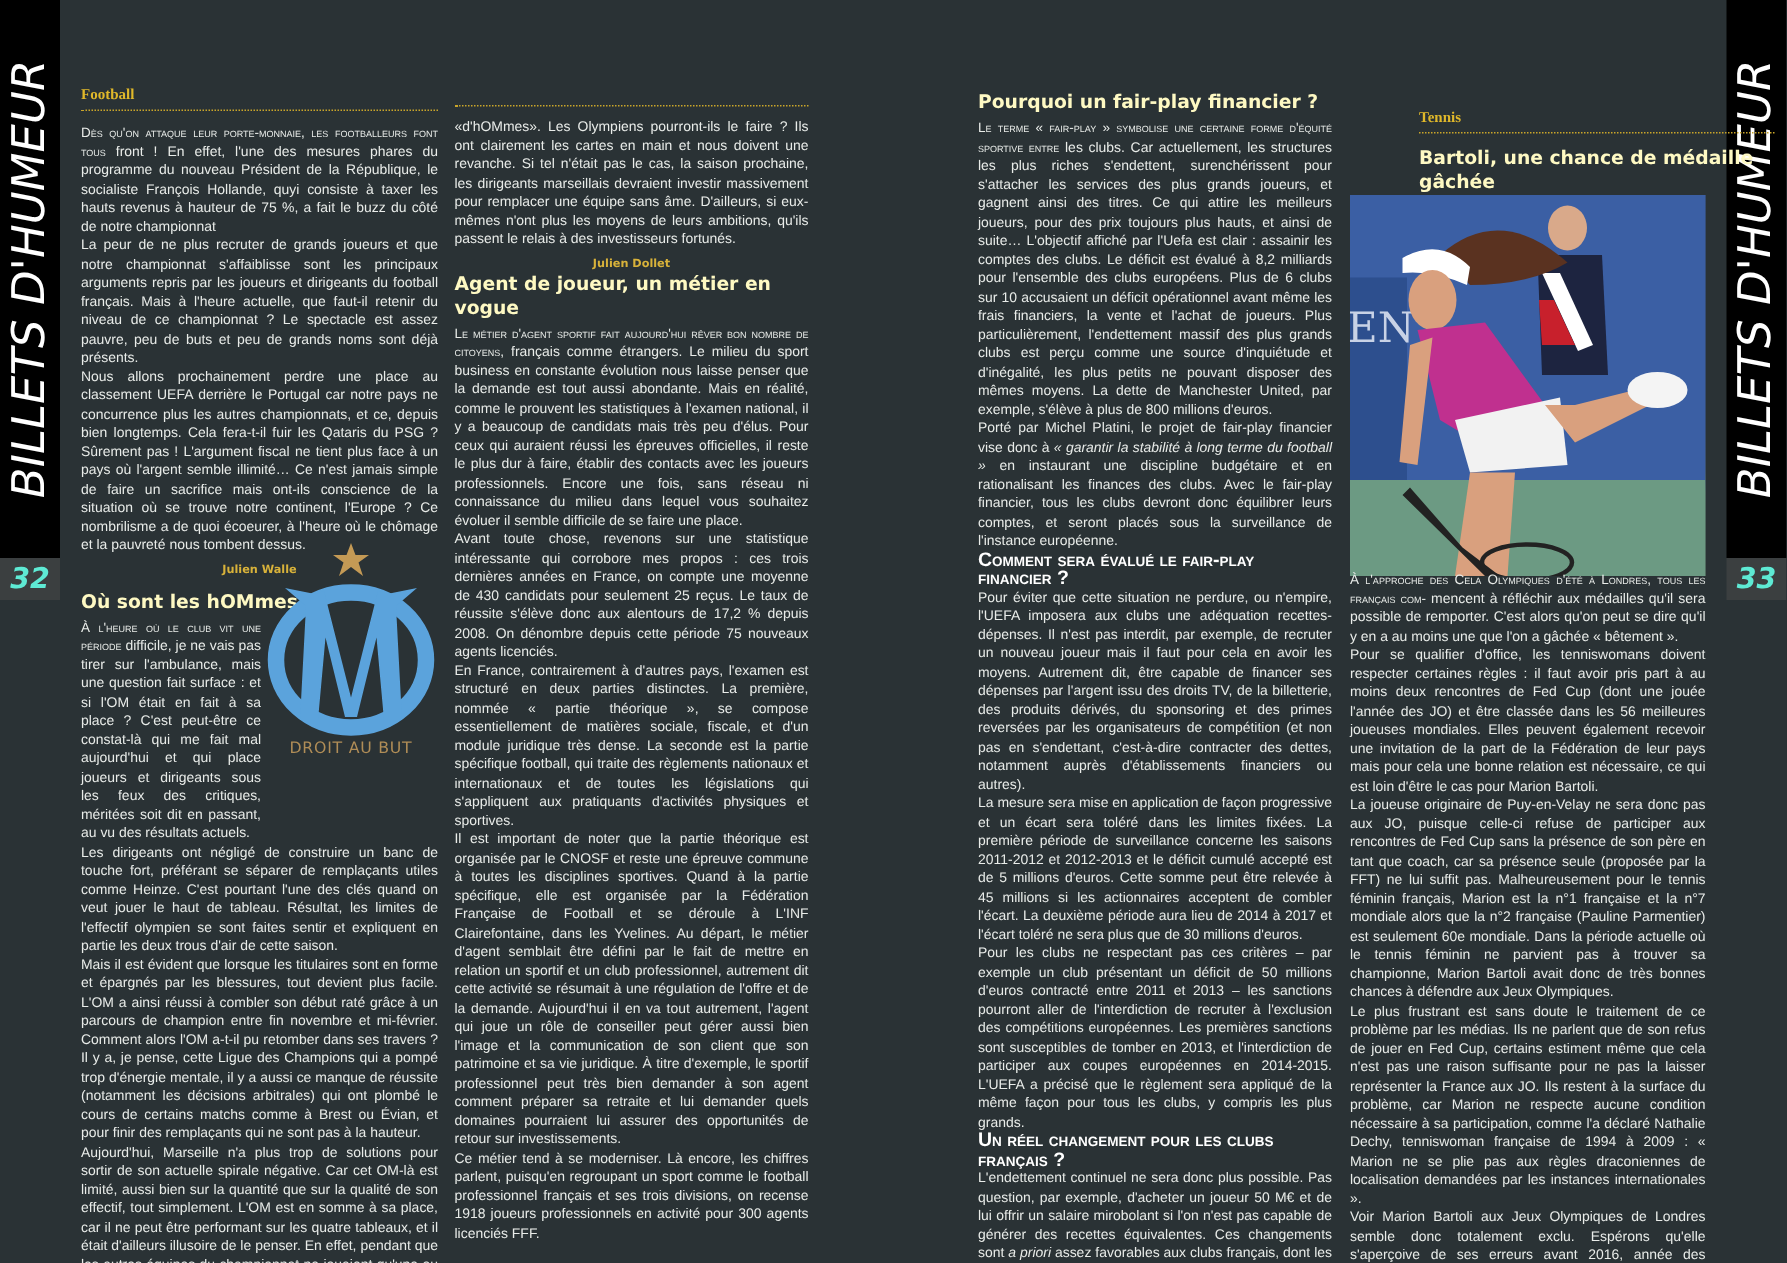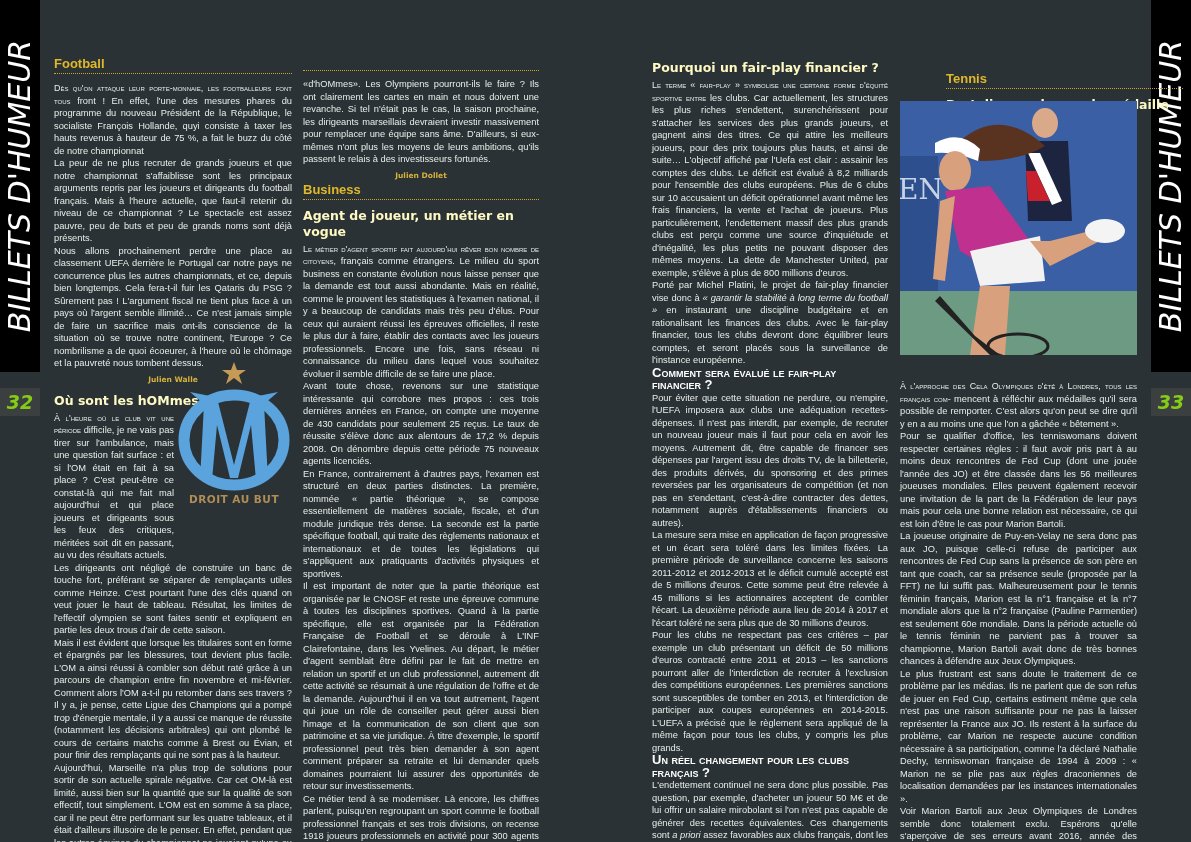--- a/index.html
+++ b/index.html
@@ -13,56 +13,56 @@
   .side-band.left { left: 0; }
   .side-band.right { left: 1151px; }
   .side-title {
     position: absolute; left: 0; top: 0; width: 372px; height: 40px;
     transform-origin: 0 0; transform: translate(0, 372px) rotate(-90deg);
     color: #fff; font-family: "DejaVu Sans", sans-serif; font-style: italic;
     font-size: 30px; line-height: 40px; text-align: center; letter-spacing: 0px;
     white-space: nowrap; font-weight: normal;
   }
   .page-num {
-    position: absolute; top: 388px; width: 40px; height: 28px; background: #3b3f40;
-    color: #84cc16; font-style: italic; font-weight: bold; font-size: 19px; line-height: 28px; text-align: center;
+    position: absolute; top: 372px; width: 40px; height: 28px; background: #3b3f40;
+    color: #5eead4; font-style: italic; font-weight: bold; font-size: 19px; line-height: 28px; text-align: center;
     font-family: "DejaVu Sans", sans-serif;
   }
   .page-num.left { left: 0; }
   .page-num.right { left: 1151px; }
 
   
   .col { position: absolute; font-family: "Liberation Sans", sans-serif; font-size: 9.3px; line-height: 12.5px; color: #e9ece9; text-align: justify; }
   .col p { margin: 0; text-indent: 0; hyphens: auto; }
   .col p.lead .sc { font-variant: small-caps; font-size: 9px; }
   .section-label {
-    font-family: Liberation Sans, sans-serif; font-weight: bold; color: #e0b82a; font-size: 13px; line-height: 14px;
+    font-family: Liberation Serif, serif; font-weight: bold; color: #e0b82a; font-size: 10px; line-height: 14px;
     border-bottom: 1.5px dotted #c9a52a; padding-bottom: 2px; margin-bottom: 8px;
   }
   .headline {
     font-family: "DejaVu Sans", sans-serif; font-weight: bold; color: #fef9c3; font-size: 12.5px; line-height: 16px;
     margin-bottom: 3px; text-align: left;
   }
   .byline {
     font-family: "DejaVu Sans", sans-serif; font-weight: bold; color: #d8b23a; font-size: 7.5px;
     text-align: center; margin-top: 4px; line-height: 11px;
   }
   .subhead { font-variant: small-caps; font-weight: bold; color: #fff; font-size: 13px; text-align: left; }
   .dotted-rule { border-bottom: 1.5px dotted #c9a52a; }
 
   
   .om-logo { position: absolute; left: 176px; top: 355px; width: 116px; height: 150px; }
   .om-caption {
     position: absolute; left: 176px; top: 493px; width: 116px; text-align: center;
-    font-family: "DejaVu Sans", sans-serif; font-weight: bold; color: #b08d57; font-size: 10.5px; letter-spacing: 0.5px;
+    font-family: "DejaVu Sans", sans-serif; font-weight: normal; color: #b08d57; font-size: 10.5px; letter-spacing: 0.5px;
   }
 
   
   .photo {
-    position: absolute; left: 900px; top: 101px; width: 237px; height: 254px; overflow: hidden;
+    position: absolute; left: 900px; top: 130px; width: 237px; height: 254px; overflow: hidden;
     background: linear-gradient(180deg, #3f63a8 0%, #3d5e9e 60%, #4b6a9a 72%, #6f9a86 78%, #6d977f 100%);
   }
 </style>
 </head>
 <body>
 
 <div class="spread">
 
   <div class="side-band left">
     <div class="side-title">BILLETS D'HUMEUR</div>
@@ -93,21 +93,20 @@
     <ellipse cx="58" cy="80" rx="50" ry="45" fill="none" stroke="#5ba3dc" stroke-width="11"></ellipse>
     <path d="M14,32 L34,36 L40,34 L58,105 L76,34 L82,36 L102,32 L88,44 L92,120 L80,120 L75,65 L62,118 L54,118 L41,65 L36,120 L24,120 L28,44 Z" fill="#5ba3dc"></path>
   </svg>
   <div class="om-caption">DROIT AU BUT</div>
 
   <div class="col" style="left:303px; top:57px; width:236px;">
     <div class="dotted-rule" style="margin-bottom:7px; height:14px;"></div>
     <p>«d'hOMmes». Les Olympiens pourront-ils le faire ? Ils ont clairement les cartes en main et nous doivent une revanche. Si tel n'était pas le cas, la saison prochaine, les dirigeants marseillais devraient investir massivement pour remplacer une équipe sans âme. D'ailleurs, si eux-mêmes n'ont plus les moyens de leurs ambitions, qu'ils passent le relais à des investisseurs fortunés.</p>
     <div class="byline">Julien Dollet</div>
 
-    <div class="section-label" style="margin-top:2px;">Business</div>
     <div class="headline">Agent de joueur, un métier en vogue</div>
     <p class="lead"><span class="sc">Le métier d'agent sportif fait aujourd'hui rêver bon nombre de citoyens,</span> <span>français comme étrangers. Le milieu du sport business en constante évolution nous laisse penser que la demande est tout aussi abondante. Mais en réalité, comme le prouvent les statistiques à l'examen national, il y a beaucoup de candidats mais très peu d'élus. Pour ceux qui auraient réussi les épreuves officielles, il reste le plus dur à faire, établir des contacts avec les joueurs professionnels. Encore une fois, sans réseau ni connaissance du milieu dans lequel vous souhaitez évoluer il semble difficile de se faire une place.</span></p>
     <p>Avant toute chose, revenons sur une statistique intéressante qui corrobore mes propos : ces trois dernières années en France, on compte une moyenne de 430 candidats pour seulement 25 reçus. Le taux de réussite s'élève donc aux alentours de 17,2 % depuis 2008. On dénombre depuis cette période 75 nouveaux agents licenciés.</p>
     <p>En France, contrairement à d'autres pays, l'examen est structuré en deux parties distinctes. La première, nommée « partie théorique », se compose essentiellement de matières sociale, fiscale, et d'un module juridique très dense. La seconde est la partie spécifique football, qui traite des règlements nationaux et internationaux et de toutes les législations qui s'appliquent aux pratiquants d'activités physiques et sportives.</p>
     <p>Il est important de noter que la partie théorique est organisée par le CNOSF et reste une épreuve commune à toutes les disciplines sportives. Quand à la partie spécifique, elle est organisée par la Fédération Française de Football et se déroule à L'INF Clairefontaine, dans les Yvelines. Au départ, le métier d'agent semblait être défini par le fait de mettre en relation un sportif et un club professionnel, autrement dit cette activité se résumait à une régulation de l'offre et de la demande. Aujourd'hui il en va tout autrement, l'agent qui joue un rôle de conseiller peut gérer aussi bien l'image et la communication de son client que son patrimoine et sa vie juridique. À titre d'exemple, le sportif professionnel peut très bien demander à son agent comment préparer sa retraite et lui demander quels domaines pourraient lui assurer des opportunités de retour sur investissements.</p>
     <p>Ce métier tend à se moderniser. Là encore, les chiffres parlent, puisqu'en regroupant un sport comme le football professionnel français et ses trois divisions, on recense 1918 joueurs professionnels en activité pour 300 agents licenciés FFF.</p>
 
   </div>
 
   <div class="col" style="left:652px; top:60px; width:236px;">

